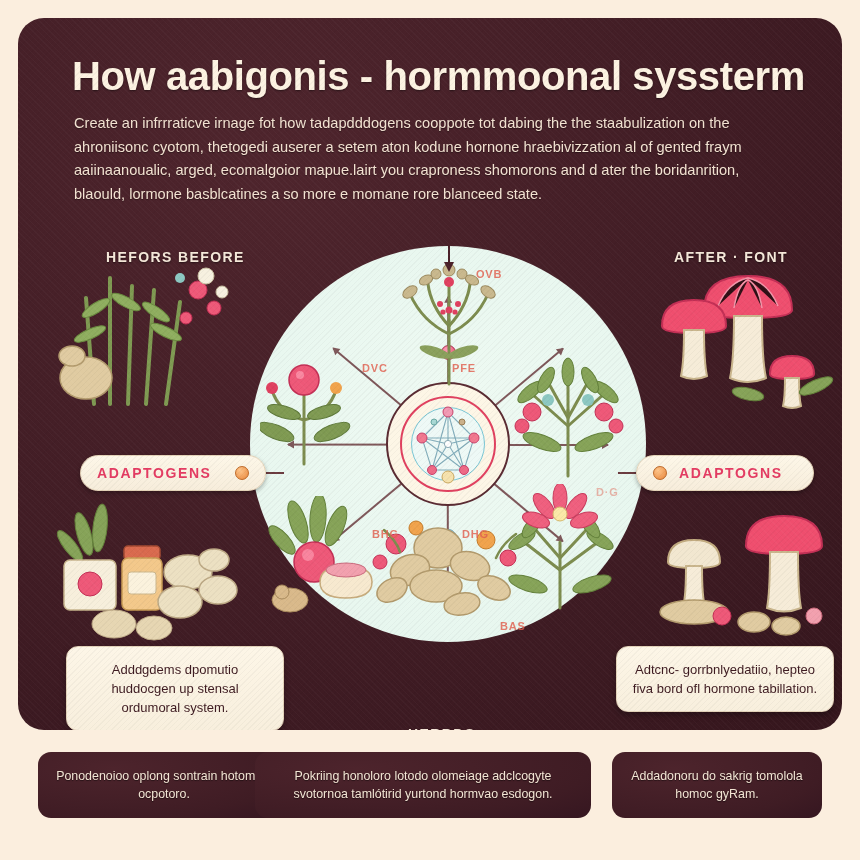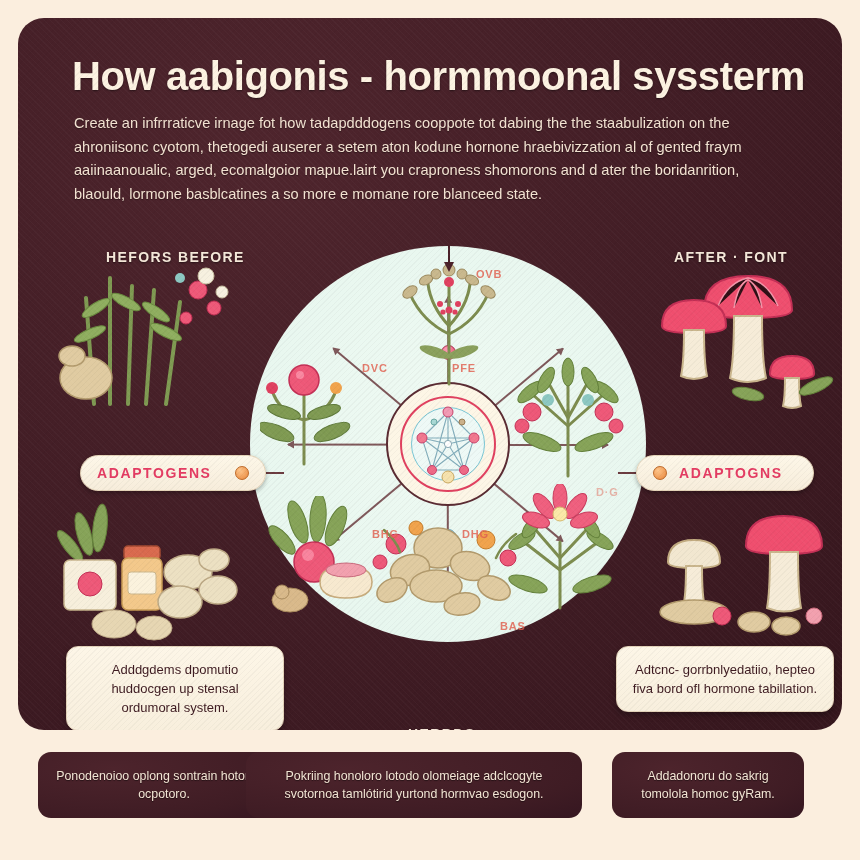--- a/index.html
+++ b/index.html
@@ -221,22 +221,22 @@
     align-items: center;
     justify-content: center;
     text-align: center;
     padding: 8px 14px;
     font-size: 12.4px;
     line-height: 18px;
     color: #f3e5d4;
     text-shadow: 0 1px 1px rgba(0,0,0,.5);
   }
   #bottom-1 { left: 38px;  width: 252px; }
-  #bottom-2 { left: 246px; width: 336px; }
-  #bottom-3 { left: 612px; width: 192px; }
+  #bottom-2 { left: 255px; width: 336px; }
+  #bottom-3 { left: 612px; width: 210px; }
 </style>
 </head>
 <body>
 
 <div id="root">
 
   <div class="panel">
 
     <div class="title">How aabigonis - hormmoonal syssterm</div>
     <div class="subtitle">Create an  infrrraticve irnage fot how tadapdddogens cooppote tot dabing the  the staabulization on the ahroniisonc cyotom, thetogedi auserer a setem aton kodune hornone hraebivizzation al of gented fraym aaiinaanoualic, arged, ecomalgoior mapue.lairt you craproness shomorons and d ater the boridanrition, blaould, lormone basblcatines a so  more e momane rore blanceed state.</div>

